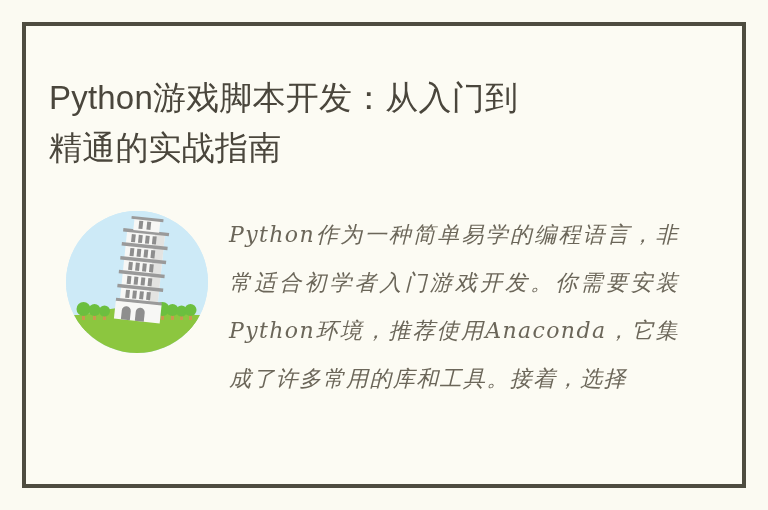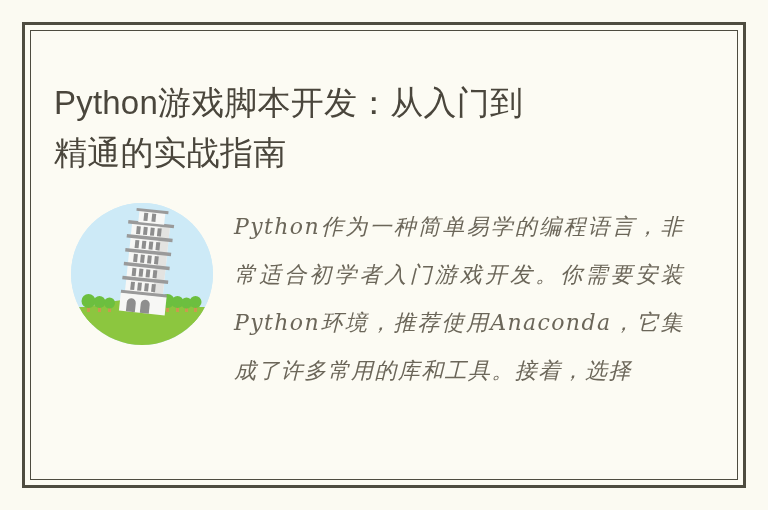--- a/index.html
+++ b/index.html
@@ -18,21 +18,20 @@
   
   .card {
     position: absolute;
     left: 22px;
     top: 22px;
     width: 724px;
     height: 466px;
     box-sizing: border-box;
     background: #fcfbf3;
     border: 3px solid #4e4c40;
-    padding: 5px;
   }
   .card-inner {
     position: relative;
     width: 100%;
     height: 100%;
     box-sizing: border-box;
     border: 1px solid #4e4c40;
     background: #fcfbf3;
     overflow: hidden;
   }
@@ -48,21 +47,21 @@
     line-height: 50px;
     letter-spacing: 0.2px;
     font-weight: 400;
     white-space: pre-line;
   }
 
   
   .article {
     position: absolute;
     left: 0;
-    top: 150px;
+    top: 163px;
     width: 100%;
     height: 300px;
   }
 
   
   .thumb {
     position: absolute;
     left: 40px;
     top: 22px;
     width: 142px;

